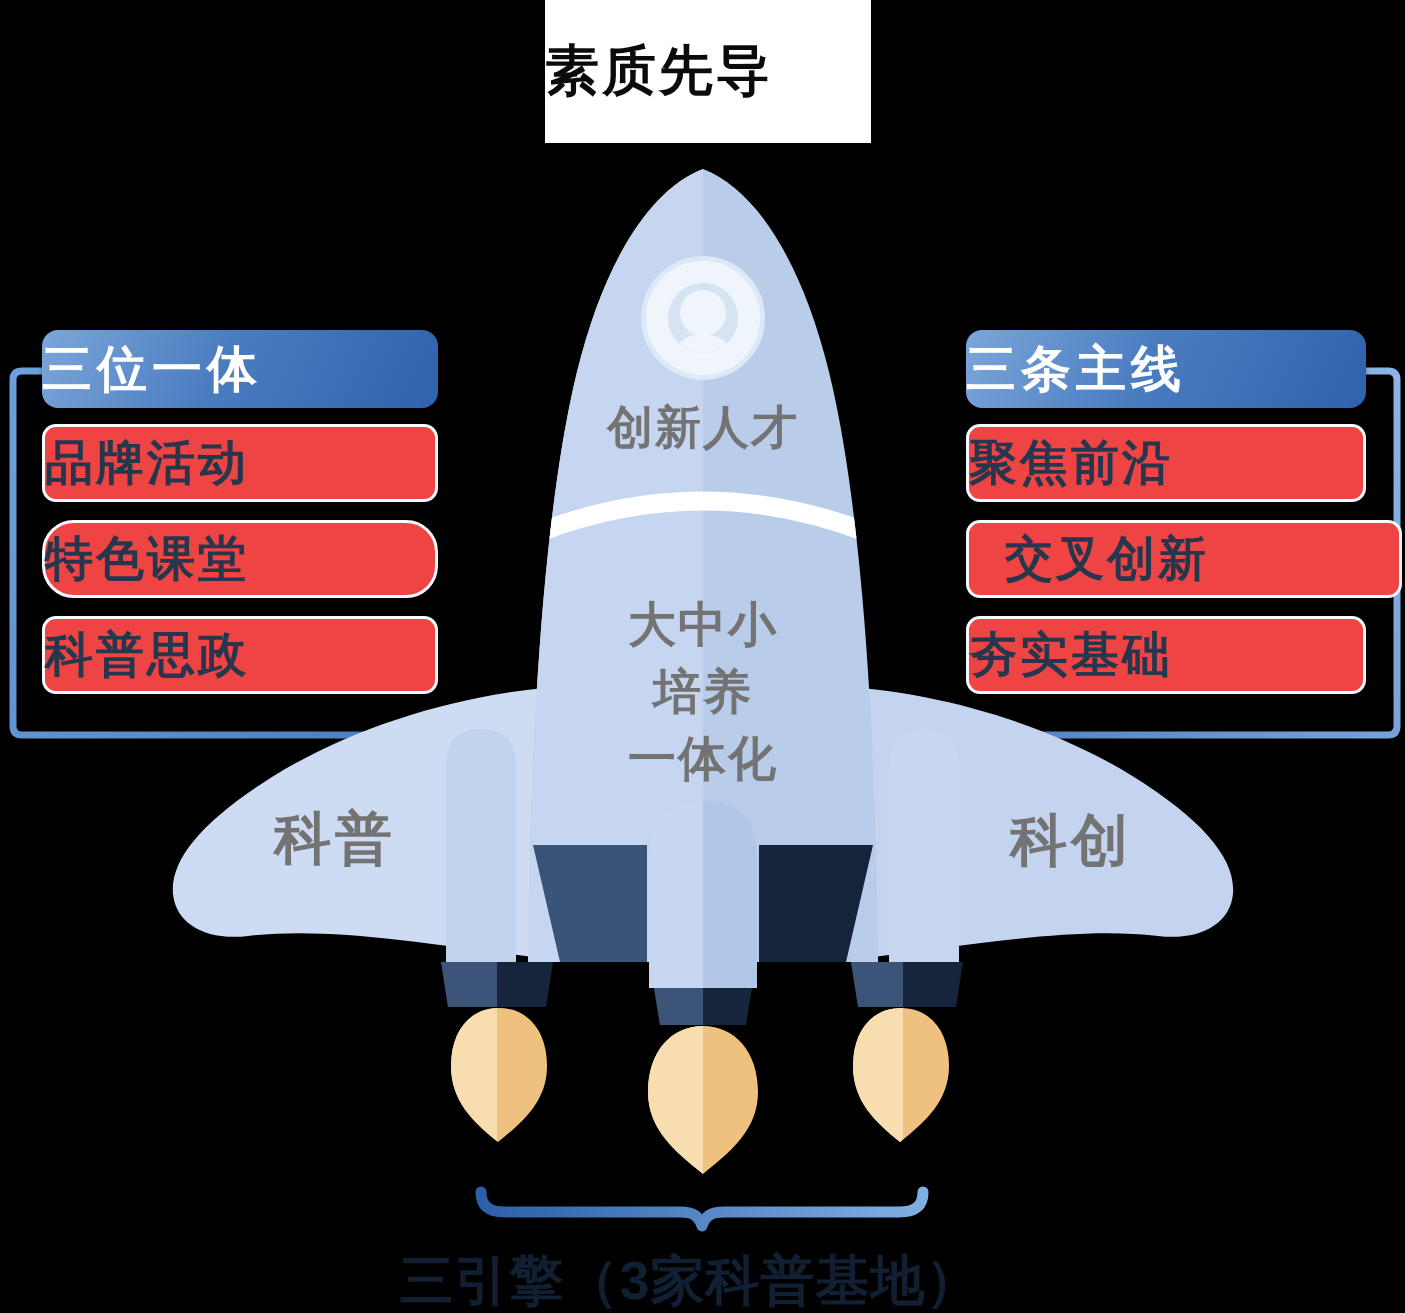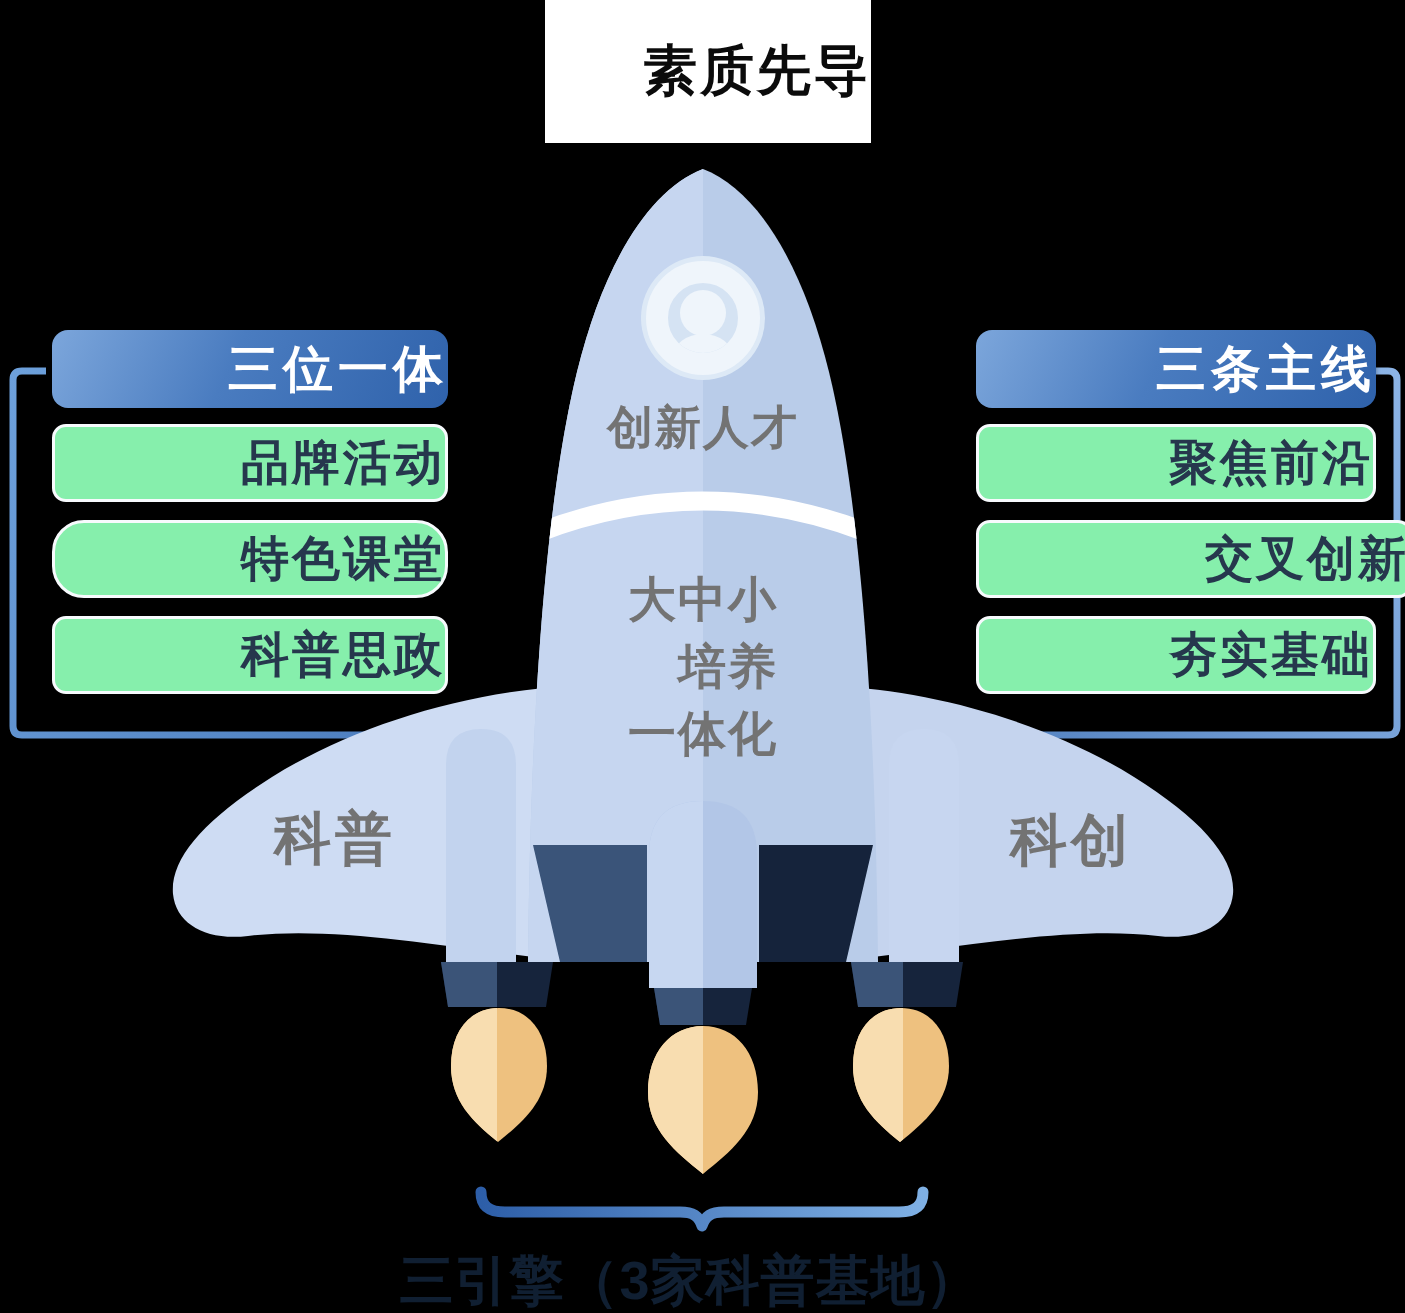--- a/index.html
+++ b/index.html
@@ -1,36 +1,36 @@
 <!DOCTYPE html>
 <html><head>
 <meta charset="utf-8">
 <style>
   html,body{margin:0;padding:0;background:#000;}
   body{width:1405px;height:1313px;overflow:hidden;position:relative;
        font-family:"Liberation Sans","DejaVu Sans",sans-serif;}
   .stage{position:absolute;left:0;top:0;width:1405px;height:1313px;}
   .abs{position:absolute;}
-  .center-txt{display:flex;align-items:center;justify-content:flex-end;text-align:center;}
+  .center-txt{display:flex;align-items:center;justify-content:flex-start;text-align:center;}
 
   .title-box{left:545px;top:0;width:326px;height:143px;background:#ffffff;}
   .title-box .t{font-size:54px;font-weight:bold;color:#0b0b0b;letter-spacing:3px;}
 
-  .panel{width:396px;margin-left:10px;}
+  .panel{width:396px;}
   .panel-header{height:78px;border-radius:16px;
      background:linear-gradient(115deg,#7ca6db 0%,#4a7cc0 45%,#2f62ab 100%);
      box-shadow:0 2px 4px rgba(0,0,0,.35);}
   .panel-header .t{font-size:50px;font-weight:bold;color:#ffffff;letter-spacing:5px;}
-  .panel-box{height:72px;background:#86efac;border:3px solid #f7fafd;border-radius:14px;}
+  .panel-box{height:72px;background:#ef4444;border:3px solid #f7fafd;border-radius:14px;}
   .panel-box .t{font-size:48px;font-weight:bold;color:#26374d;letter-spacing:3px;}
 
   .rocket-label{color:#737373;font-weight:bold;white-space:nowrap;
      transform:translate(-50%,-50%);}
   .nose-label{font-size:46px;letter-spacing:2px;}
-  .body-label{font-size:48px;line-height:67px;letter-spacing:2px;text-align:right;}
+  .body-label{font-size:48px;line-height:67px;letter-spacing:2px;text-align:center;margin-top:25px;}
   .wing-label{font-size:57px;letter-spacing:4px;}
   .bottom-label{left:690px;top:1281px;font-size:54px;font-weight:bold;color:#101f32;
      white-space:nowrap;transform:translate(-50%,-50%);letter-spacing:1px;}
 </style>
 </head>
 <body>
 
 <div class="stage">
 
   <svg class="abs" width="1405" height="1313" viewBox="0 0 1405 1313" style="left:0;top:0;" xmlns="http://www.w3.org/2000/svg">

